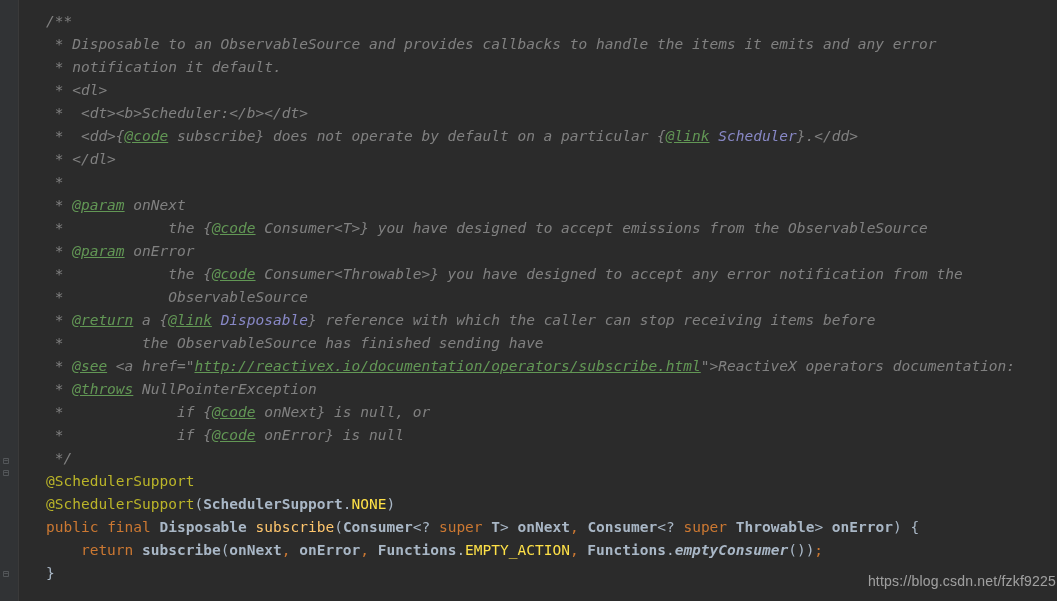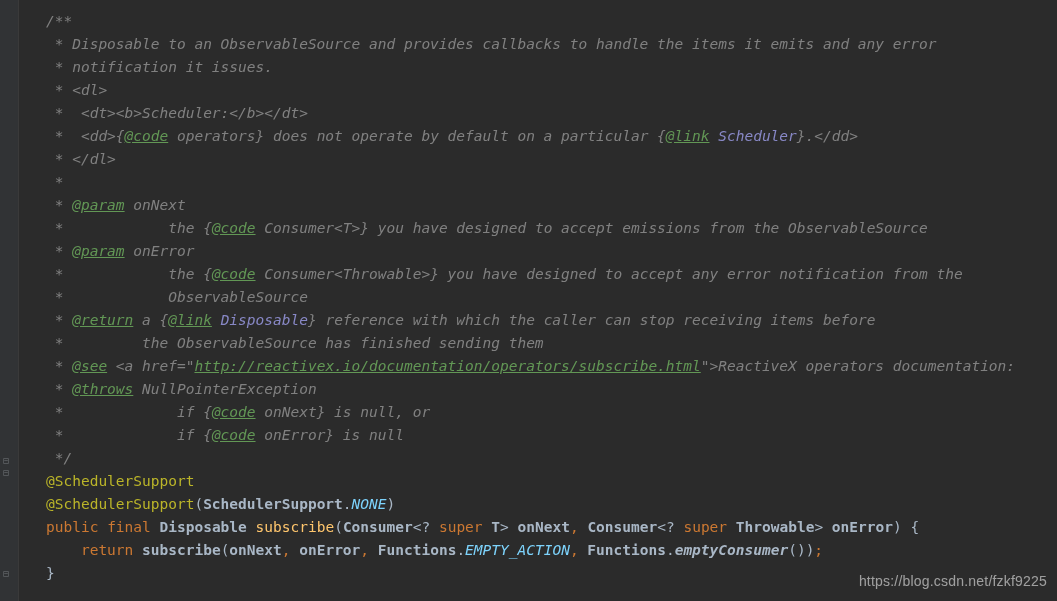--- a/index.html
+++ b/index.html
@@ -46,55 +46,55 @@
   .tg { color: #629755; font-style: italic; text-decoration: underline; margin-top: 32px; } 
   .nm { color: #808080; font-style: italic; }            
   .id { color: #808080; font-style: italic; }            
   .lk { color: #629755; text-decoration: underline; } 
   .cls{ color: #8888C6; }            
   .an { color: #bbb529; font-style: normal; }            
   .kw { color: #cc7832; font-style: normal; }            
   .ty { color: #a9b7c6; font-style: normal; font-weight: bold; }            
   .mth{ color: #ffc66d; font-style: normal; }            
   .p  { color: #a9b7c6; font-style: normal; }            
-  .en { color: #7dd3fc; font-style: italic; }            
+  .en { color: #fde047; }            
   .watermark {
     position: absolute;
-    right: 10px;
+    right: 1px;
     bottom: 8px;
     color: rgba(255,255,255,0.55);
     font-family: Arial, sans-serif;
     font-size: 14px;
     letter-spacing: .2px;
   }
 </style>
 </head>
 <body>
 
 <div class="gutter">
   <span class="gutter-fold" style="top:456px">⊟</span>
   <span class="gutter-fold" style="top:468px">⊟</span>
   <span class="gutter-fold" style="top:569px">⊟</span>
 </div>
 
 <pre class="code"><span class="c">/**</span>
 <span class="c"> * Disposable to an ObservableSource and provides callbacks to handle the items it emits and any error</span>
-<span class="c"> * notification it issues.</span>
+<span class="c"> * notification it default.</span>
 <span class="c"><span> * </span><span>&lt;dl&gt;</span></span>
 <span class="c"><span> *  </span><span>&lt;dt&gt;&lt;b&gt;</span><span>Scheduler:</span><span>&lt;/b&gt;&lt;/dt&gt;</span></span>
-<span class="c"><span> *  </span><span>&lt;dd&gt;</span><span>{</span><span class="tg">@code</span><span> operators}</span><span> does not operate by default on a particular </span><span>{</span><span class="tg">@link</span><span> </span><span class="cls">Scheduler</span><span>}</span><span>.</span><span>&lt;/dd&gt;</span></span>
+<span class="c"><span> *  </span><span>&lt;dd&gt;</span><span>{</span><span class="tg">@code</span><span> subscribe}</span><span> does not operate by default on a particular </span><span>{</span><span class="tg">@link</span><span> </span><span class="cls">Scheduler</span><span>}</span><span>.</span><span>&lt;/dd&gt;</span></span>
 <span class="c"><span> * </span><span>&lt;/dl&gt;</span></span>
 <span class="c"> *</span>
 <span class="c"><span> * </span><span class="tg">@param</span><span class="nm"> onNext</span></span>
 <span class="c"><span> *            the {</span><span class="tg">@code</span><span> Consumer</span><span class="id">&lt;T&gt;</span><span>} you have designed to accept emissions from the ObservableSource</span></span>
 <span class="c"><span> * </span><span class="tg">@param</span><span class="nm"> onError</span></span>
 <span class="c"><span> *            the {</span><span class="tg">@code</span><span> Consumer</span><span class="id">&lt;Throwable&gt;</span><span>} you have designed to accept any error notification from the</span></span>
 <span class="c"> *            ObservableSource</span>
 <span class="c"><span> * </span><span class="tg">@return</span><span> a {</span><span class="tg">@link</span><span> </span><span class="cls">Disposable</span><span>} reference with which the caller can stop receiving items before</span></span>
-<span class="c"> *         the ObservableSource has finished sending them</span>
+<span class="c"> *         the ObservableSource has finished sending have</span>
 <span class="c"><span> * </span><span class="tg">@see</span><span> &lt;a href="</span><span class="lk">http://reactivex.io/documentation/operators/subscribe.html</span><span>"&gt;</span><span>ReactiveX operators documentation: </span></span>
 <span class="c"><span> * </span><span class="tg">@throws</span><span class="nm"> NullPointerException</span></span>
 <span class="c"><span> *             if {</span><span class="tg">@code</span><span> onNext} is null, or</span></span>
 <span class="c"><span> *             if {</span><span class="tg">@code</span><span> onError} is null</span></span>
 <span class="c"> */</span>
 <span class="an">@SchedulerSupport</span>
 <span><span class="an">@SchedulerSupport</span><span class="p">(</span><span class="ty">SchedulerSupport</span><span class="p">.</span><span class="en">NONE</span><span class="p">)</span></span>
 <span><span class="kw">public</span> <span class="kw">final</span> <span class="ty">Disposable</span> <span class="mth">subscribe</span><span class="p">(</span><span class="ty">Consumer</span><span class="p">&lt;</span><span class="p">?</span> <span class="kw">super</span> <span class="ty">T</span><span class="p">&gt;</span> <span class="ty">onNext</span><span class="kw">,</span> <span class="ty">Consumer</span><span class="p">&lt;</span><span class="p">?</span> <span class="kw">super</span> <span class="ty">Throwable</span><span class="p">&gt;</span> <span class="ty">onError</span><span class="p">)</span> <span class="p">{</span></span>
 <span>    <span class="kw">return</span> <span class="ty">subscribe</span><span class="p">(</span><span class="ty">onNext</span><span class="kw">,</span> <span class="ty">onError</span><span class="kw">,</span> <span class="ty">Functions</span><span class="p">.</span><span class="en">EMPTY_ACTION</span><span class="kw">,</span> <span class="ty">Functions</span><span class="p">.</span><span style="font-style:italic" class="ty">emptyConsumer</span><span class="p">()</span><span class="p">)</span><span class="kw">;</span></span>
 <span class="p">}</span></pre>

